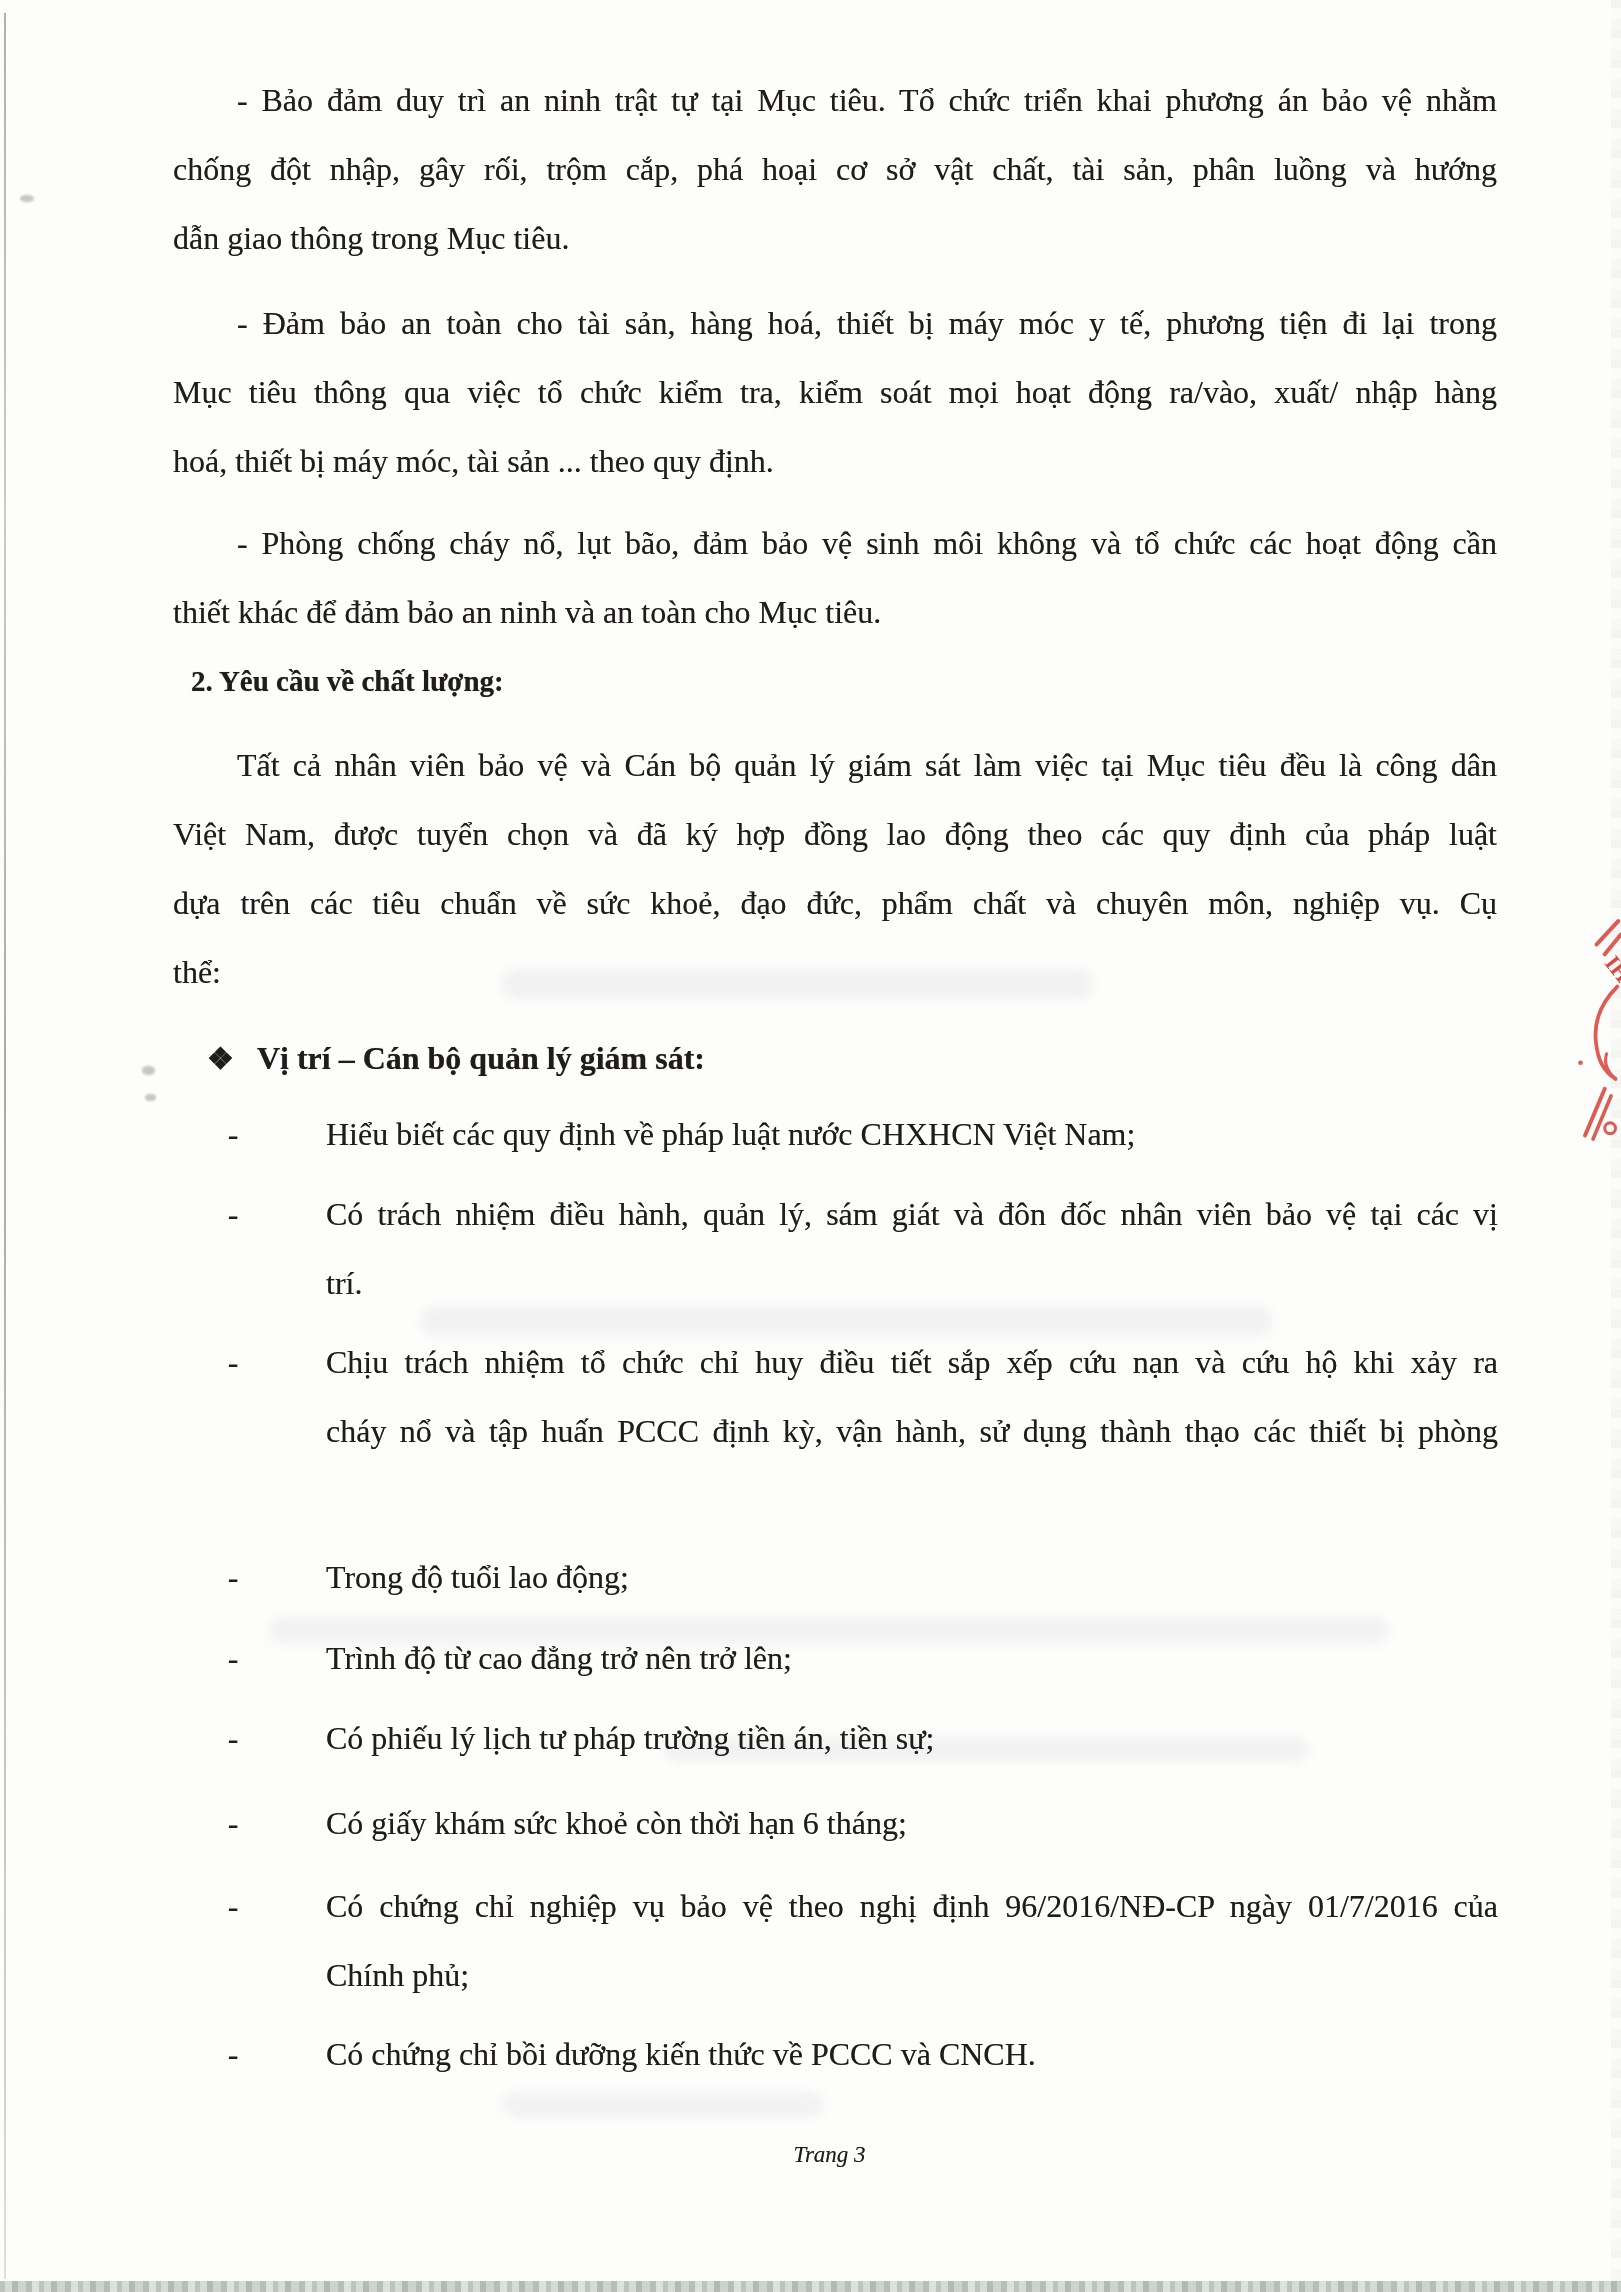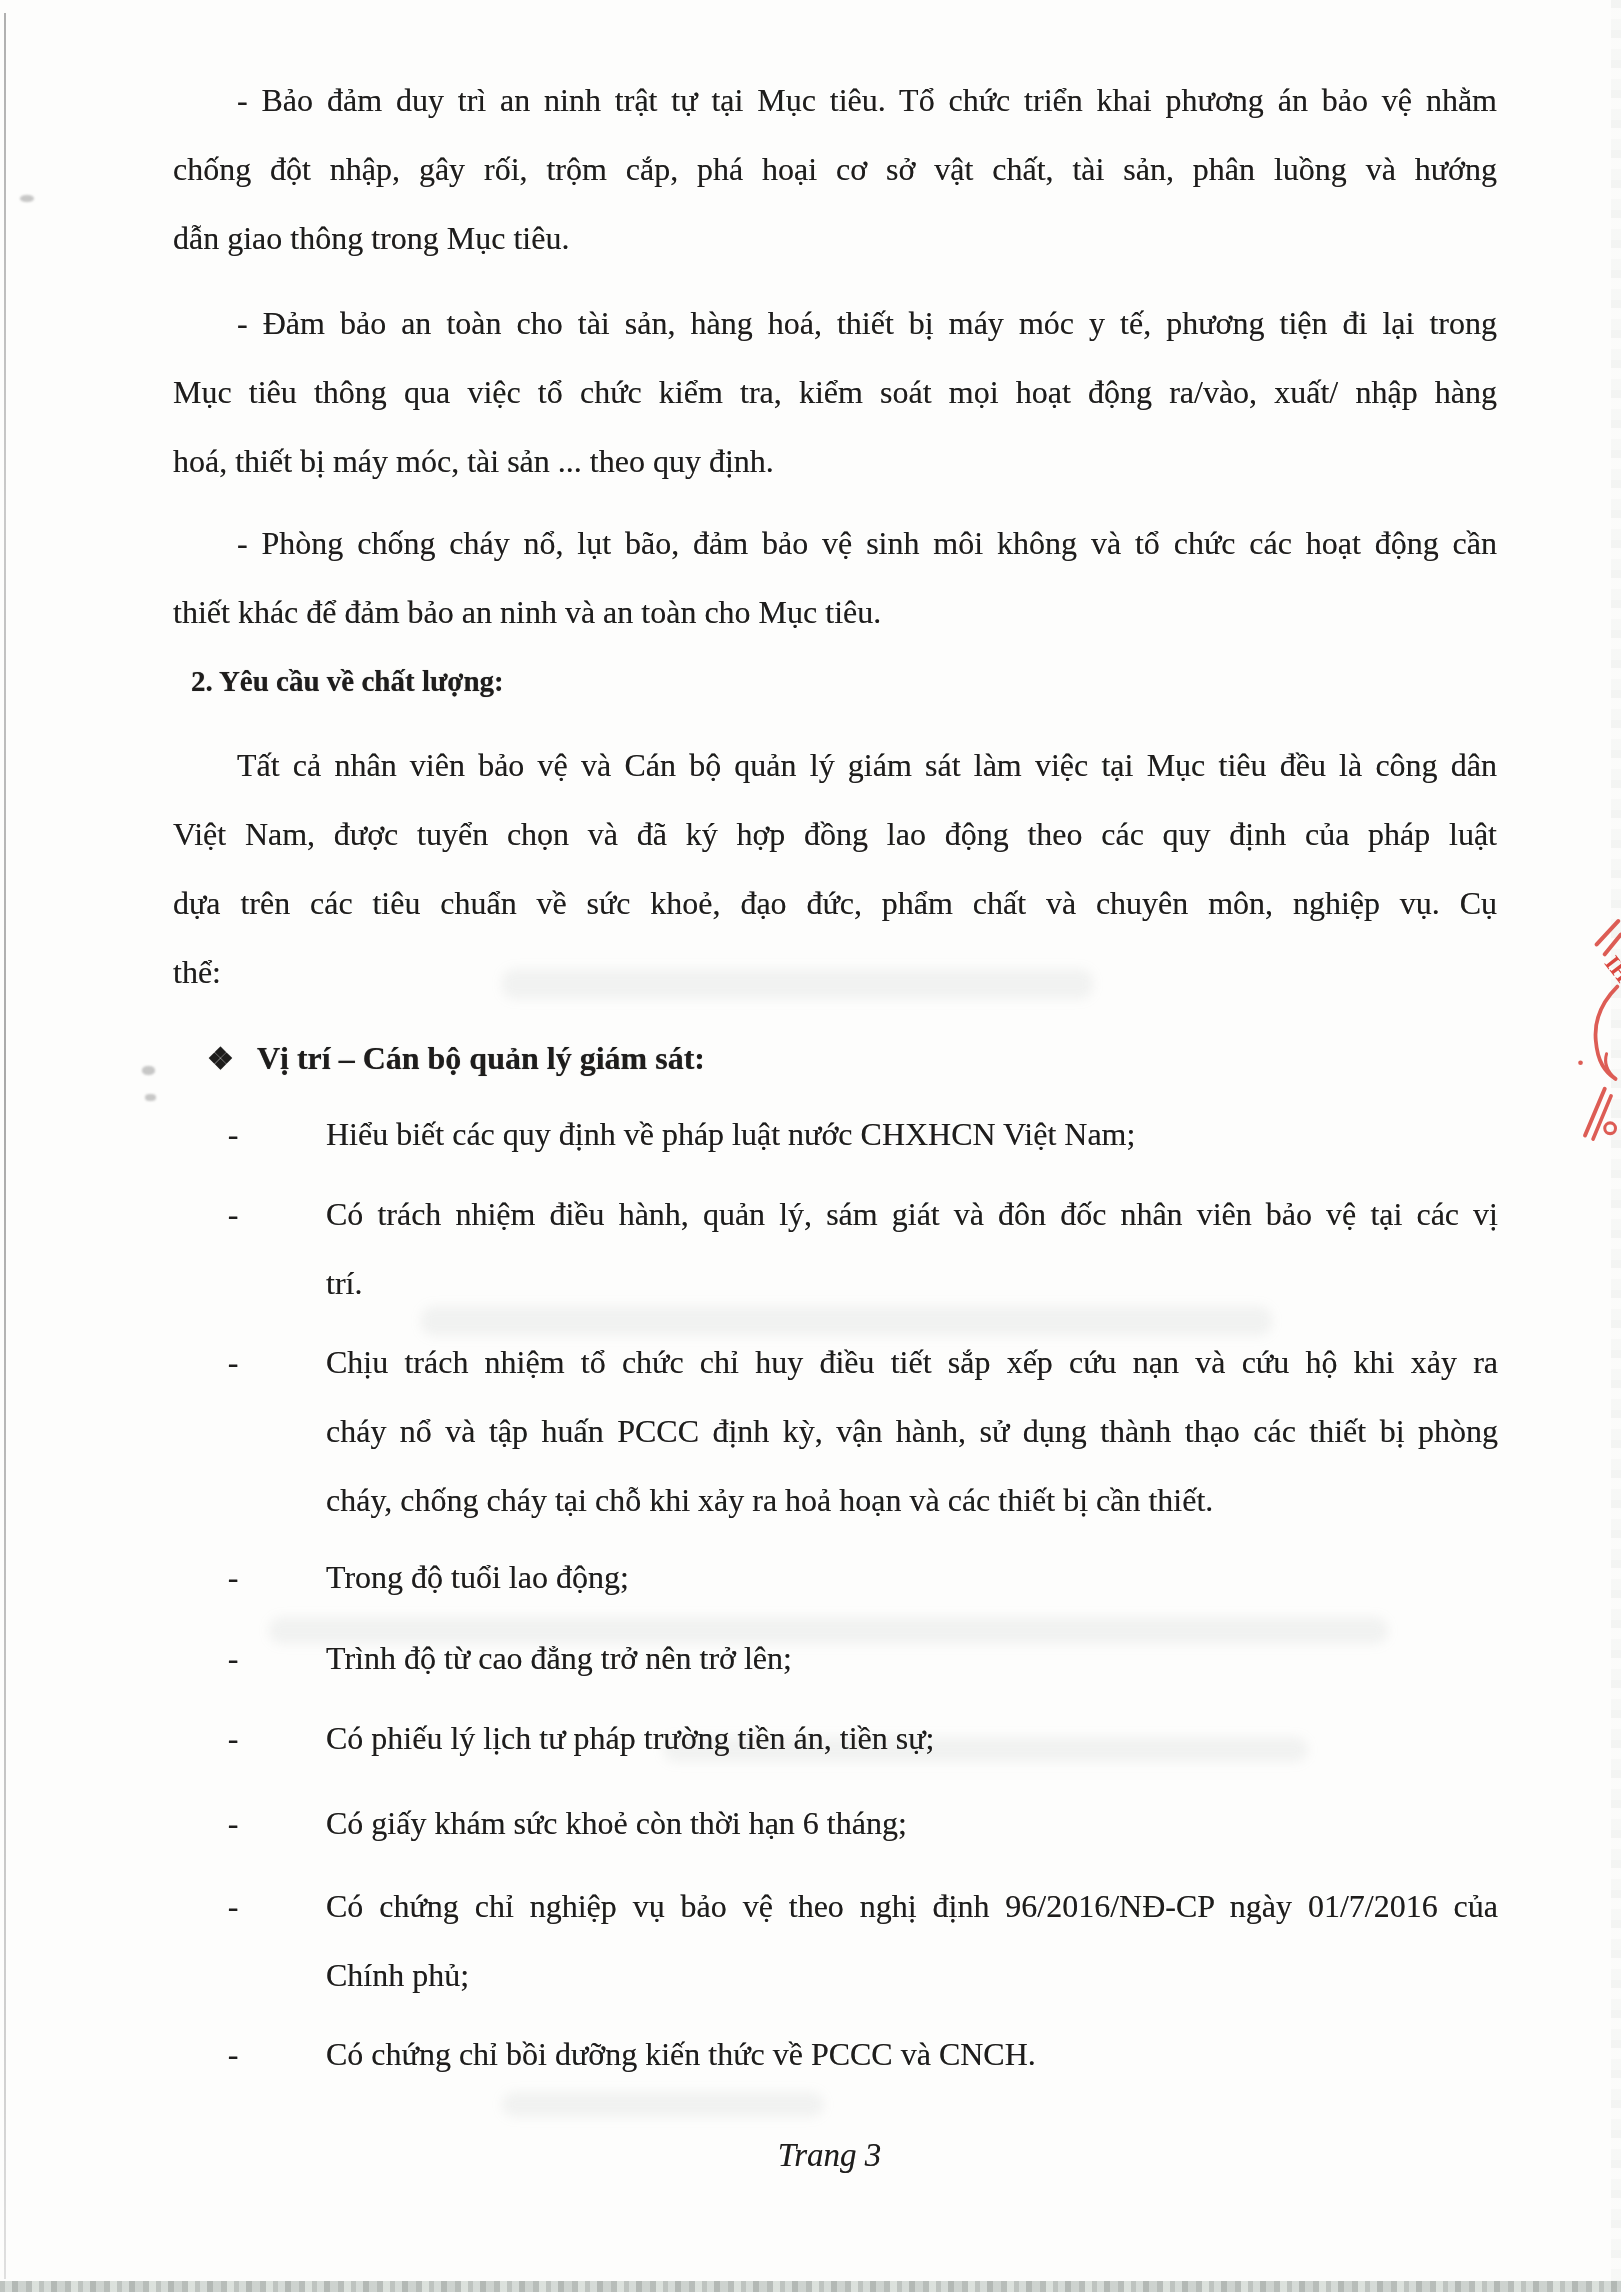--- a/index.html
+++ b/index.html
@@ -27,21 +27,21 @@
     font-size:32px;line-height:69px;font-weight:bold;
     text-shadow:0 0 0.7px rgba(25,25,25,.6);
   }
   .pos-head .diamond{font-size:30px;}
   .sub{position:absolute;left:226px;width:1272px;font-size:32px;line-height:69px;
     text-shadow:0 0 0.6px rgba(25,25,25,.55);}
   .sub .marker{position:absolute;left:1.8px;top:0;}
   .sub .sub-txt{margin-left:52px;}
   .footer{
     position:absolute;left:0;top:2128px;width:1621px;box-sizing:border-box;padding-left:38px;
-    text-align:center;font-style:italic;font-size:33px;line-height:54px;
+    text-align:center;font-style:italic;font-size:23px;line-height:54px;
     text-shadow:0 0 0.5px rgba(25,25,25,.5);
   }
   
   .edge-left{
     position:absolute;left:3.6px;top:12.5px;width:2.7px;height:2266px;opacity:.75;
     background:linear-gradient(180deg,#969696,#b9b9b9 22%,#8d8d8d 47%,#ababab 71%,#c4c4c4 92%,#d6d6d6);
   }
   .edge-right{
     position:absolute;right:0;top:0;width:9.9px;height:2293px;opacity:.5;
     background:repeating-linear-gradient(180deg,rgba(186,194,189,.30) 0 8px,rgba(224,230,226,.12) 8px 19px,rgba(199,206,201,.22) 19px 30px);
@@ -126,21 +126,20 @@
     <div class="sub-txt">
         <div class="ln">Có trách nhiệm điều hành, quản lý, sám giát và đôn đốc nhân viên bảo vệ tại các vị</div>
         <div class="ln ln-last">trí.</div>
       </div>
   </div>
   <div class="sub" style="top:1328px">
     <span class="marker">-</span>
     <div class="sub-txt">
         <div class="ln">Chịu trách nhiệm tổ chức chỉ huy điều tiết sắp xếp cứu nạn và cứu hộ khi xảy ra</div>
         <div class="ln">cháy nổ và tập huấn PCCC định kỳ, vận hành, sử dụng thành thạo các thiết bị phòng</div>
-        <div class="ln ln-last">cháy, chống cháy tại chỗ khi xảy ra hoả hoạn và các thiết bị cần thiết.</div>
       </div>
   </div>
   <div class="sub" style="top:1543px">
     <span class="marker">-</span>
     <div class="sub-txt">
         <div class="ln ln-last">Trong độ tuổi lao động;</div>
       </div>
   </div>
   <div class="sub" style="top:1624px">
     <span class="marker">-</span>

